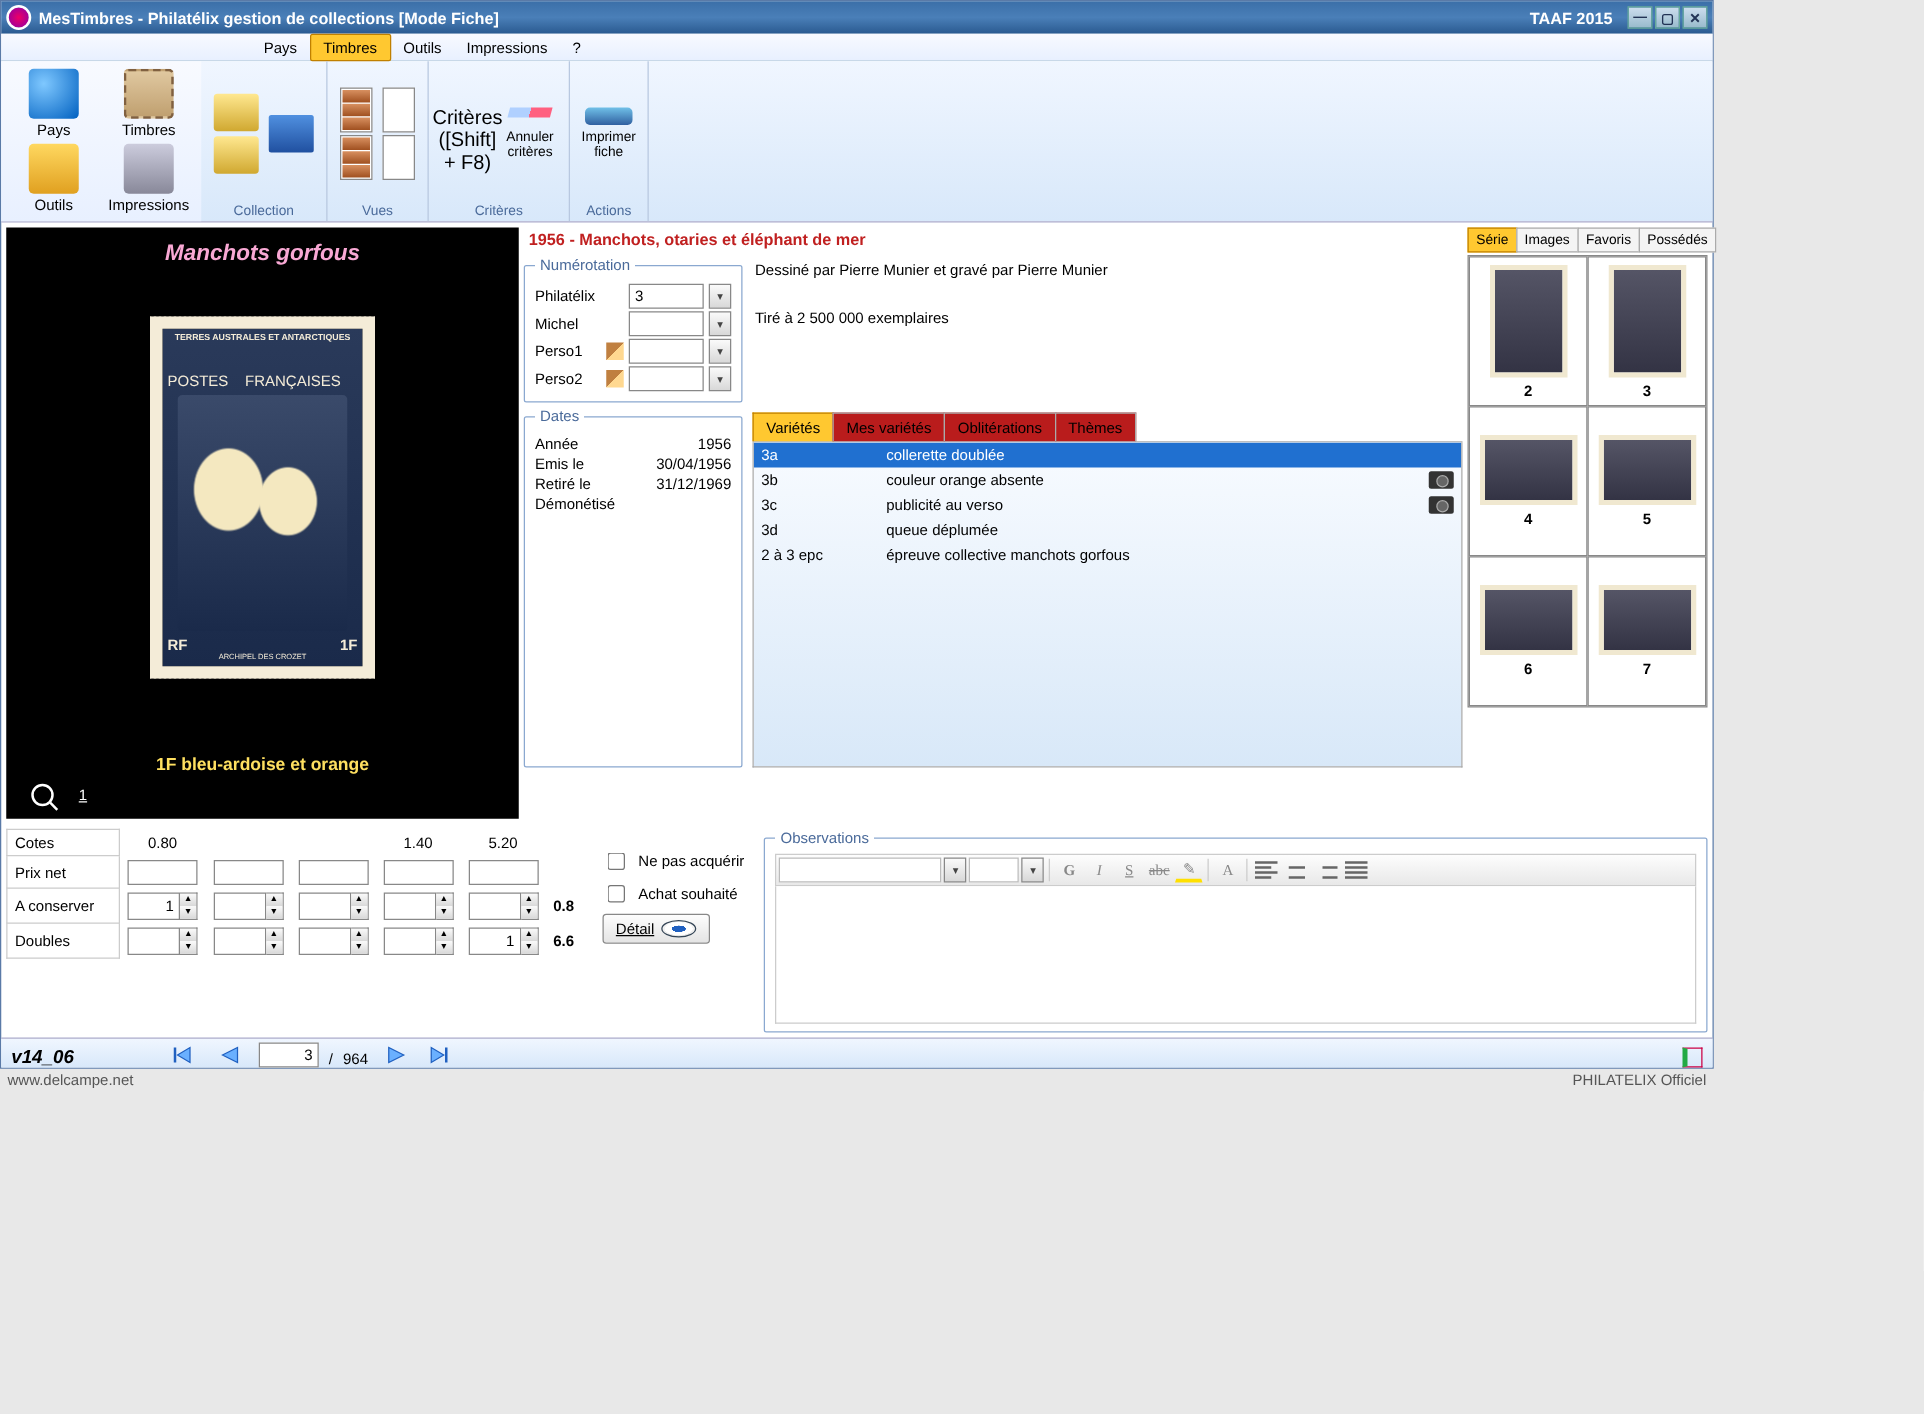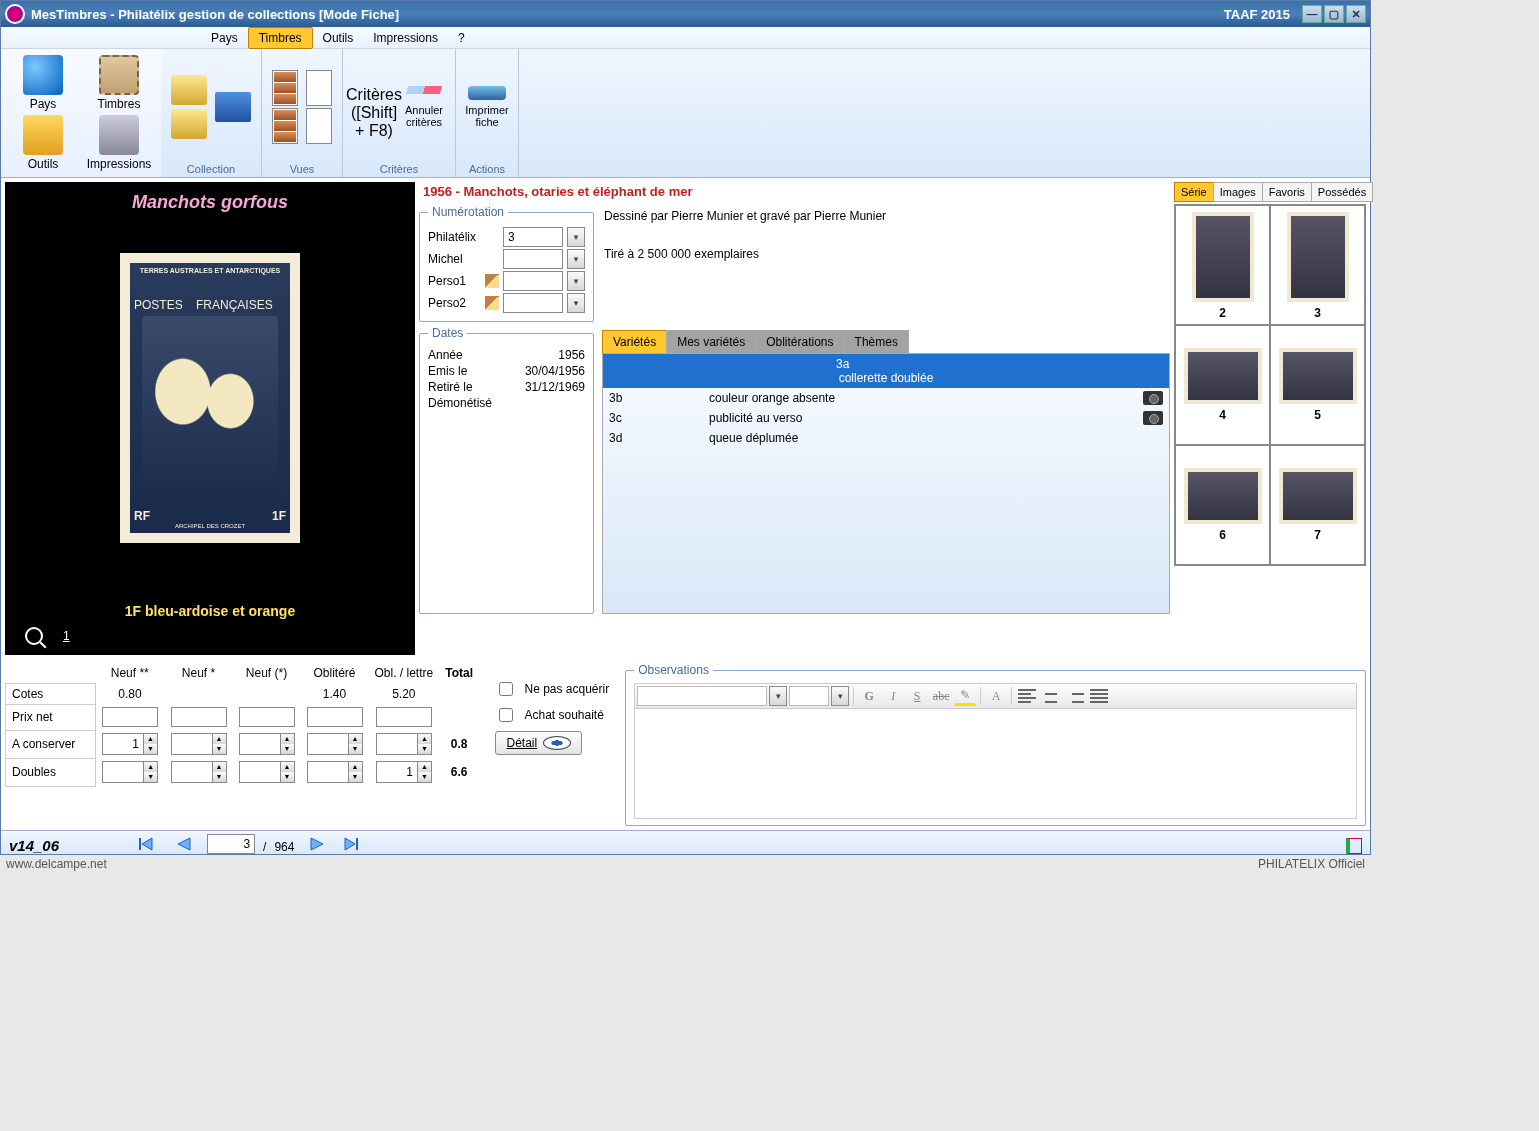--- a/index.html
+++ b/index.html
@@ -62,25 +62,25 @@
 .numerotation input { width: 60px; height: 20px; border: 1px solid #888; padding: 0 4px; }
 .pencil { width: 14px; height: 14px; background: linear-gradient(135deg, #c08040 50%, #ffd890 50%); }
 .dd-btn { width: 18px; height: 20px; border: 1px solid #888; background: linear-gradient(#fafafa, #d8d8d8); display: flex; align-items: center; justify-content: center; }
 .dd-btn::after { content: "▾"; font-size: 9px; color: #444; }
 .desc-text { flex: 1; font-size: 12px; line-height: 1.6; padding: 2px; }
 .dates { width: 175px; }
 .dates .d-row { display: flex; margin: 2px 0; }
 .dates .d-row span:first-child { flex: 1; }
 
 .tabs { display: flex; border-bottom: 1px solid #aaa; margin-top: 4px; }
-.tabs .tab { padding: 4px 10px; border: 1px solid #aaa; border-bottom: none; background: #a3a3a3; margin-right: -1px; }
+.tabs .tab { padding: 4px 10px; border: 1px solid #aaa; border-bottom: none; background: #b91c1c; margin-right: -1px; }
 .tabs .tab.active { background: #ffc830; border-color: #c08000; }
 .var-list { height: 260px; border: 1px solid #aaa; border-top: none; overflow-y: scroll; background: linear-gradient(#f8fbff, #d8e8f8); }
 .var-row { display: flex; padding: 3px 6px; align-items: center; }
-.var-row.sel { background: #2070d0; color: #fff; flex-direction: column; }
+.var-row.sel { background: #2070d0; color: #fff; }
 .var-row .c1 { width: 100px; }
 .var-row .c2 { flex: 1; }
 .cam-ico { width: 20px; height: 14px; background: #333; border-radius: 2px; position: relative; }
 .cam-ico::before { content: ""; position: absolute; width: 8px; height: 8px; background: #666; border-radius: 50%; top: 3px; left: 6px; border: 1px solid #aaa; }
 
 .right-panel { width: 192px; }
 .right-tabs { display: flex; margin-bottom: 2px; }
 .right-tabs .tab { padding: 3px 6px; border: 1px solid #aaa; font-size: 11px; margin-right: -1px; background: #f4f4f4; }
 .right-tabs .tab.active { background: #ffc830; border-color: #c08000; }
 .thumb-grid { display: grid; grid-template-columns: 1fr 1fr; border: 1px solid #888; }
@@ -324,20 +324,24 @@
               </div>
               <div class="var-row">
                 <span class="c1">3c</span>
                 <span class="c2">publicité au verso</span>
                 <span class="cam-ico"></span>
               </div>
               <div class="var-row">
                 <span class="c1">3d</span>
                 <span class="c2">queue déplumée</span>
               </div>
+              <div class="var-row">
+                <span class="c1">2 à 3 epc</span>
+                <span class="c2">épreuve collective manchots gorfous</span>
+              </div>
             </div>
         </div>
       </div>
     </div>
 
     <div class="right-panel">
       <div class="right-tabs">
         <div class="tab active">Série</div>
         <div class="tab">Images</div>
         <div class="tab">Favoris</div>
@@ -370,29 +374,20 @@
           </div>
         </div>
     </div>
 
   </div>
 
   <div class="bottom-area">
     <div class="quote-table">
       <table>
         <tbody>
-            <tr>
-          <th></th>
-          <th>Neuf **</th>
-          <th>Neuf *</th>
-          <th>Neuf (*)</th>
-          <th>Oblitéré</th>
-          <th>Obl. / lettre</th>
-          <th>Total</th>
-        </tr>
         <tr>
           <td class="lbl">Cotes</td>
           <td>0.80</td>
           <td></td>
           <td></td>
           <td>1.40</td>
           <td>5.20</td>
           <td></td>
         </tr>
         <tr>

